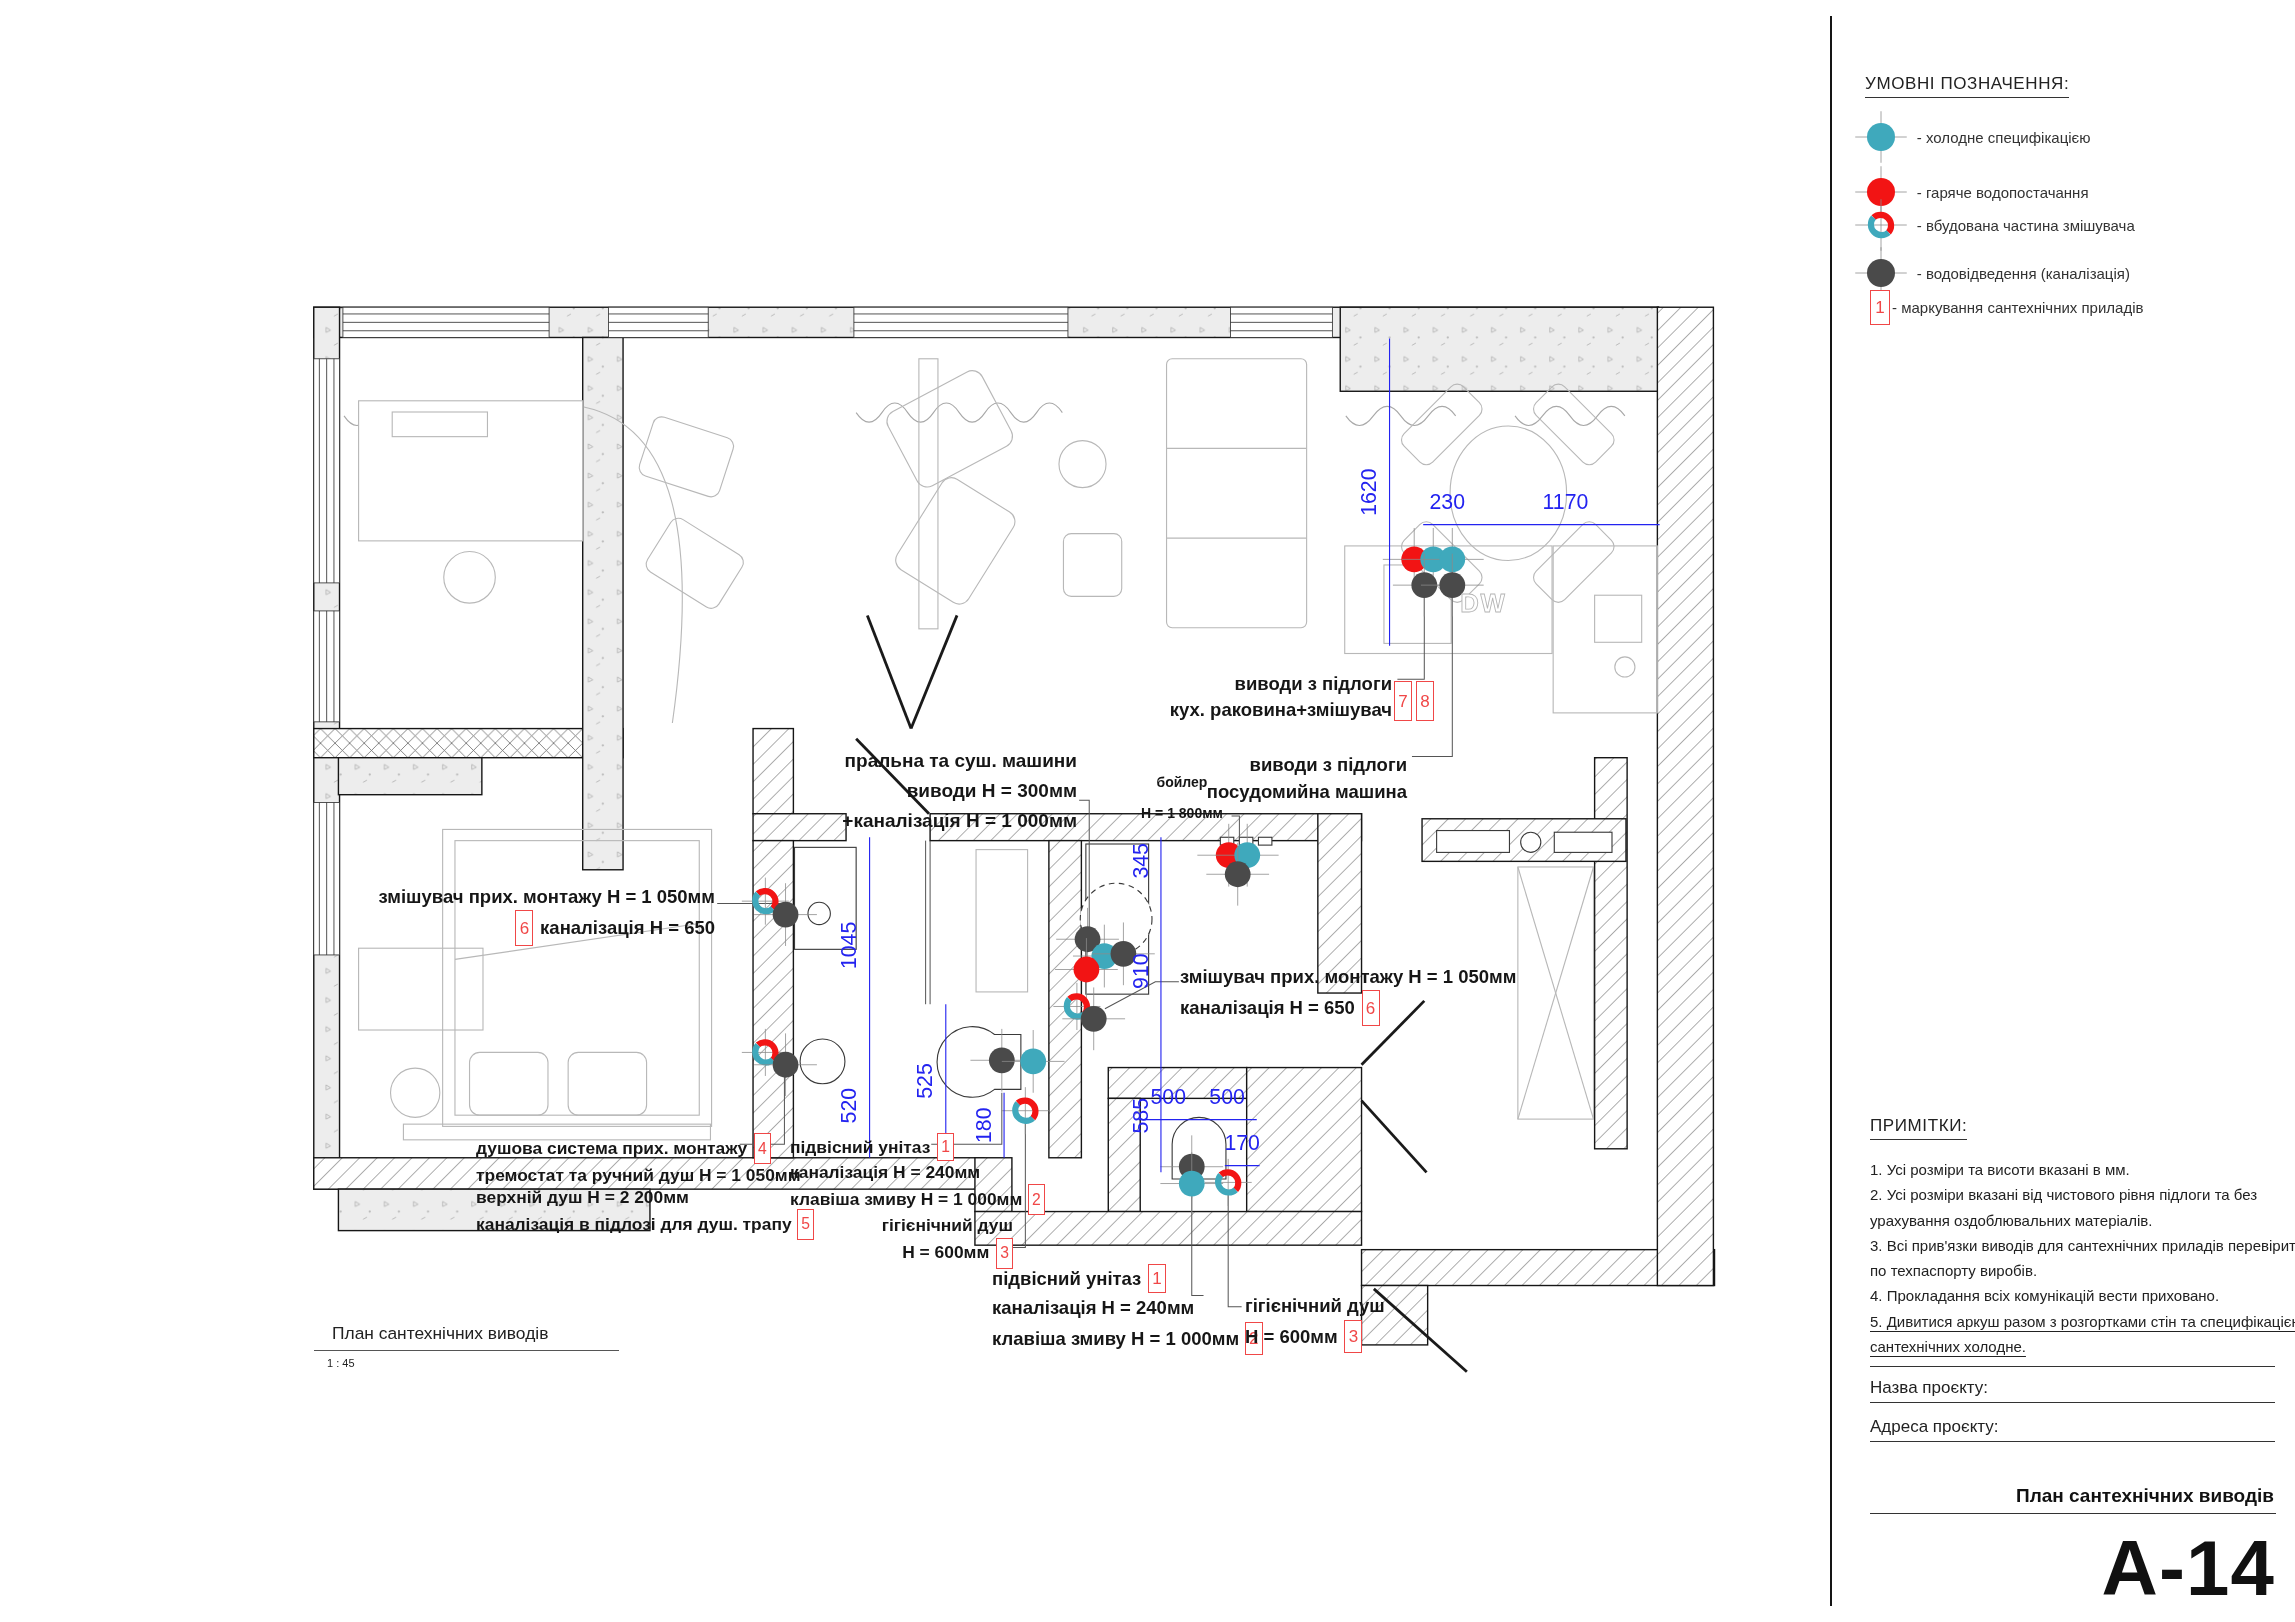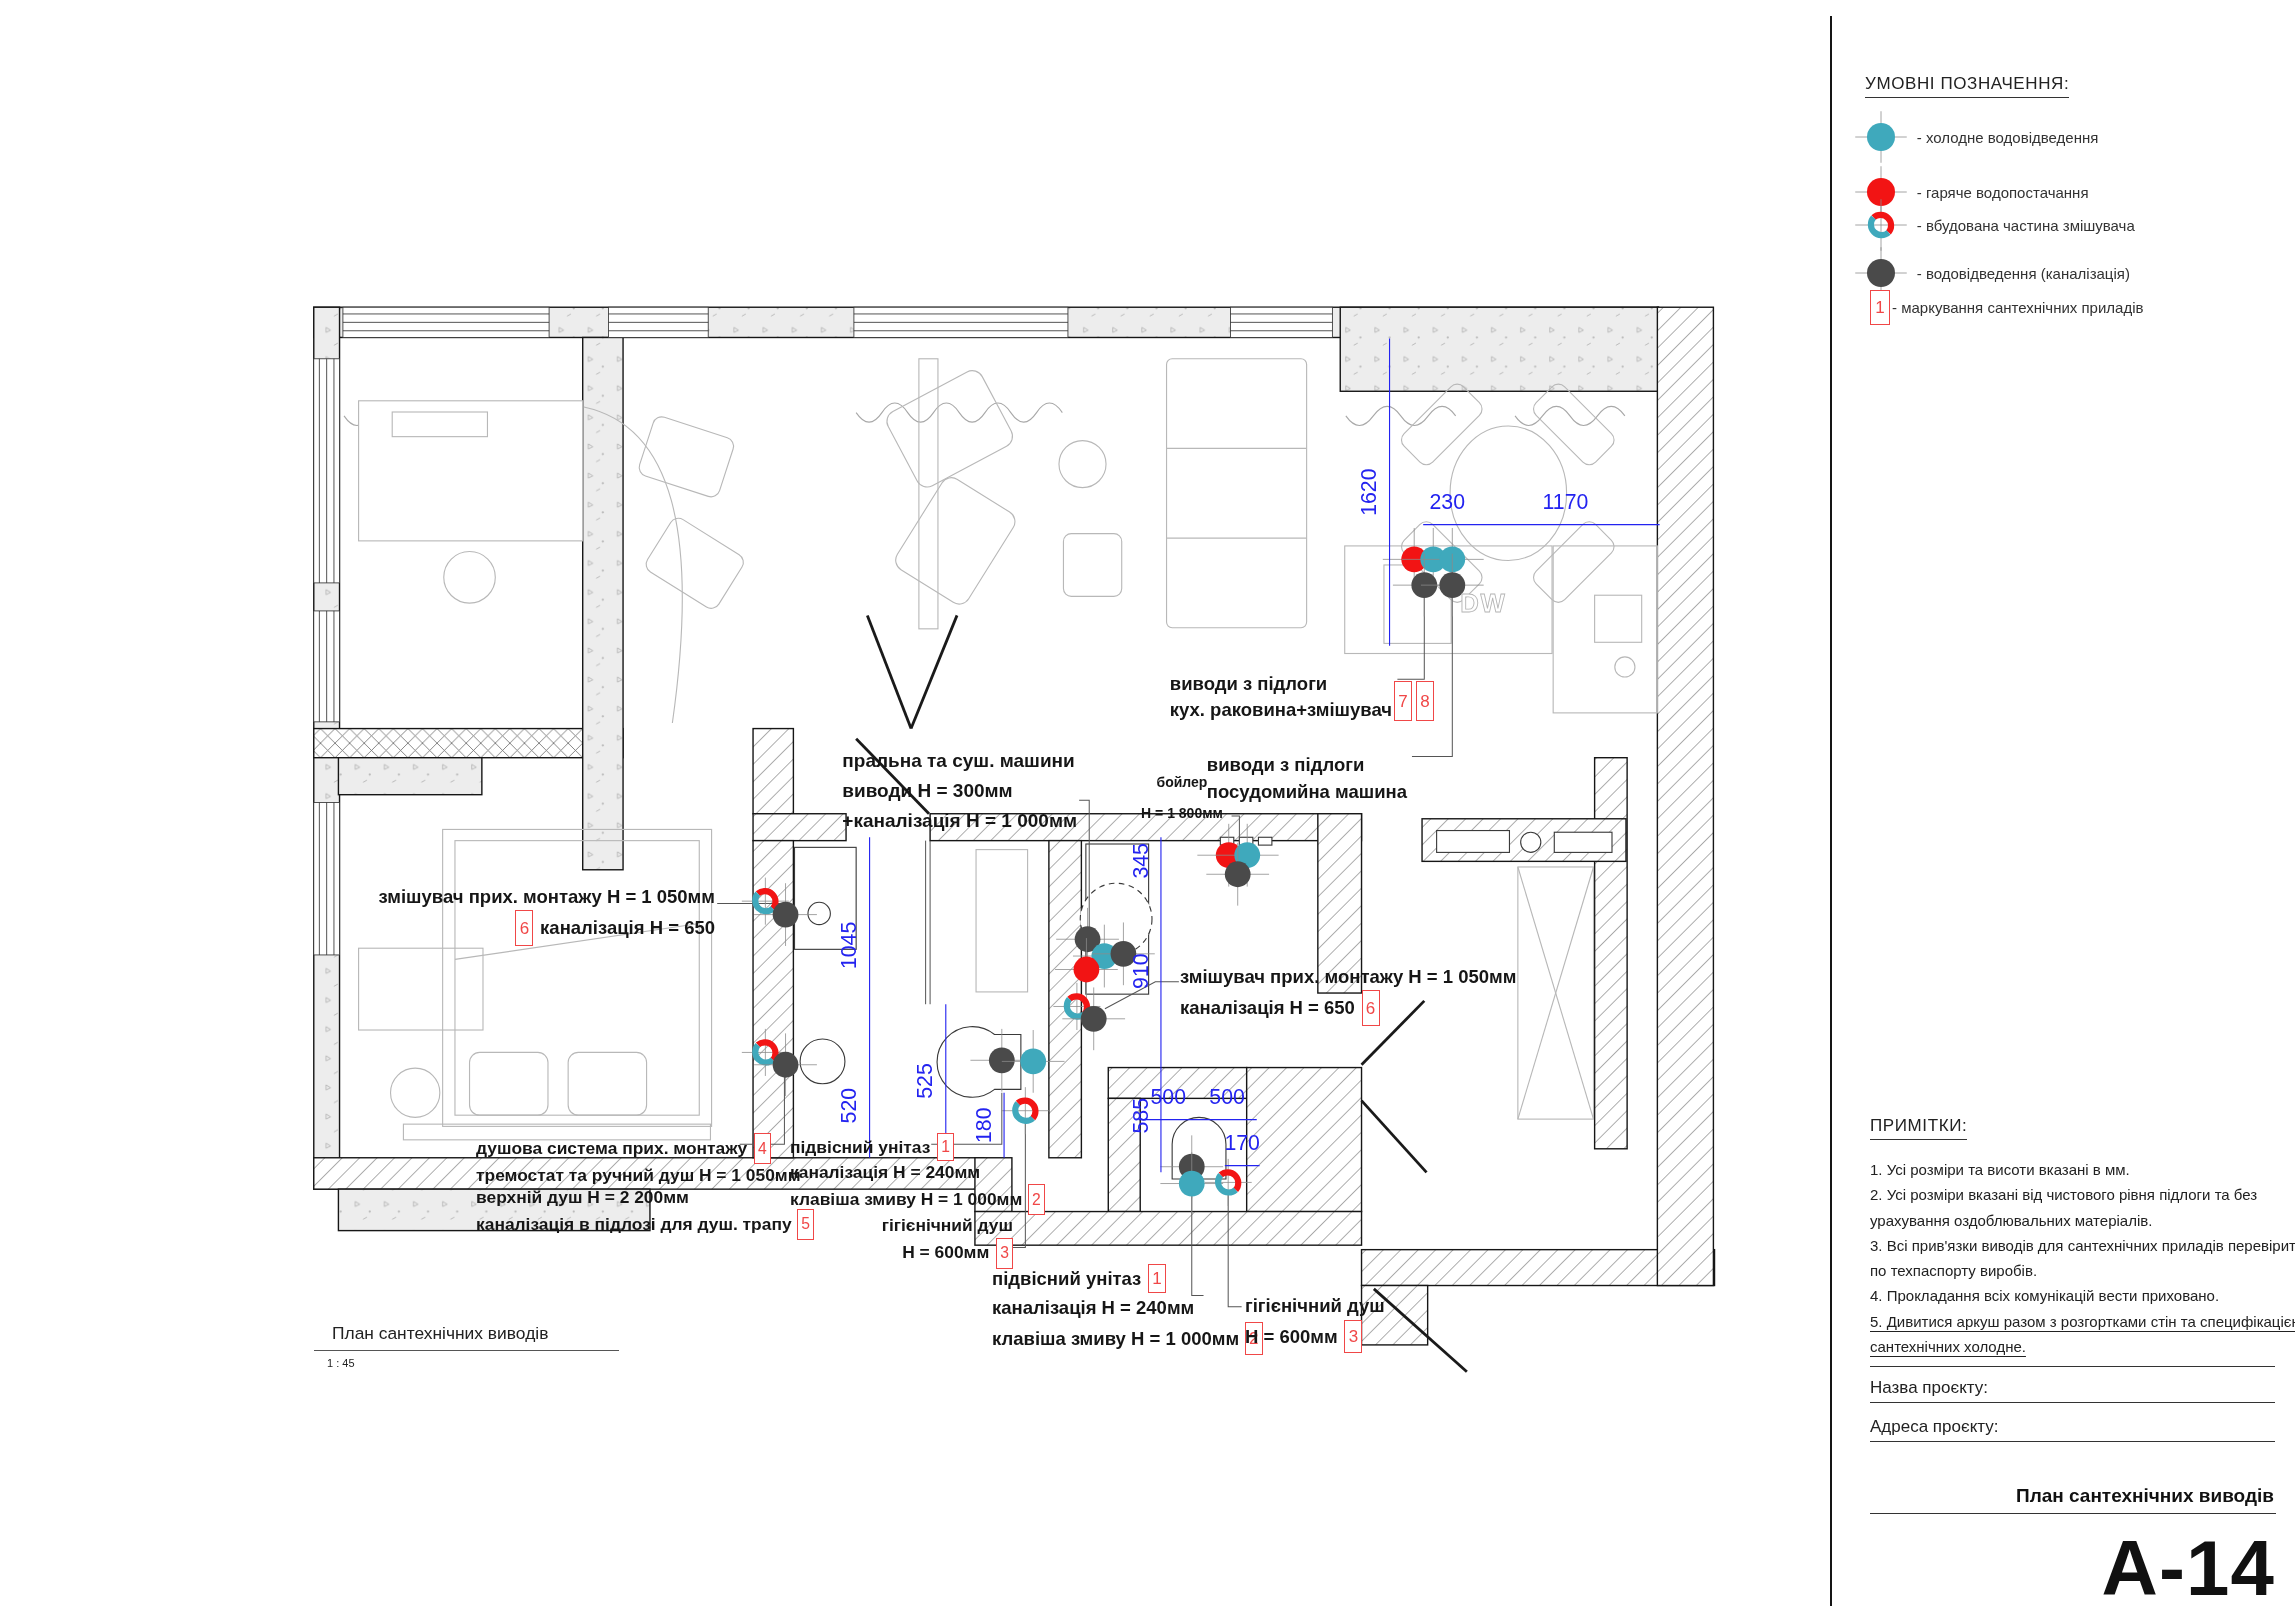--- a/index.html
+++ b/index.html
@@ -24,21 +24,21 @@
   .tb-sheet-title{position:absolute;right:21px;font-size:19px;font-weight:bold;color:#111}
   .tb-sheet-no{position:absolute;right:20px;font-size:78px;font-weight:bold;color:#111;letter-spacing:1.1px}
   
   .cap-title{position:absolute;left:332px;top:1323px;font-size:17.4px;color:#222}
   .cap-scale{position:absolute;left:327px;top:1357px;font-size:11px;color:#222}
   
   .ann{position:absolute;font-weight:bold;color:#161616;white-space:nowrap}
   .ann .row{display:flex;align-items:center}
   .ann.r .row{justify-content:flex-end}
   .ann.c{text-align:center}
-  .ann.r{text-align:left}
+  .ann.r{text-align:right}
   .rbox{display:inline-flex;align-items:center;justify-content:center;
     border:1.4px solid var(--c-marking);color:var(--c-marking);background:#fff;
     font-weight:normal;width:18px;height:32.5px;font-size:17px;line-height:1}
   
   svg text{font-family:"Liberation Sans",sans-serif}
   .wall{stroke:#161616;stroke-width:2.5}
   .thinline{stroke:#333;stroke-width:1.5}
   .furn{fill:none;stroke:#b8b8b8;stroke-width:2}
   .furnw{fill:#fff;stroke:#b8b8b8;stroke-width:2}
   .fix{fill:#fff;stroke:#3a3a3a;stroke-width:2}
@@ -452,21 +452,21 @@
 <div class="divider"></div>
 
 <div class="abs lg-title" style="left:1865px;top:74px">УМОВНІ ПОЗНАЧЕННЯ:</div>
 
 <div class="lg-item" style="left:1853px;top:109px">
   <svg width="56" height="56" viewBox="-50 -50 100 100">
     <line class="arm" x1="-46" y1="0" x2="46" y2="0"></line>
       <line class="arm" x1="0" y1="-46" x2="0" y2="46"></line>
     <circle class="mk-cold-c" r="25"></circle>
   </svg>
-  <span class="lg-label">- холодне водовідведення</span>
+  <span class="lg-label">- холодне специфікацією</span>
 </div>
 <div class="lg-item" style="left:1853px;top:164px">
   <svg width="56" height="56" viewBox="-50 -50 100 100">
     <line class="arm" x1="-46" y1="0" x2="46" y2="0"></line>
       <line class="arm" x1="0" y1="-46" x2="0" y2="46"></line>
     <circle class="mk-hot-c" r="25"></circle>
   </svg>
   <span class="lg-label">- гаряче водопостачання</span>
 </div>
 <div class="lg-item" style="left:1853px;top:197px">

